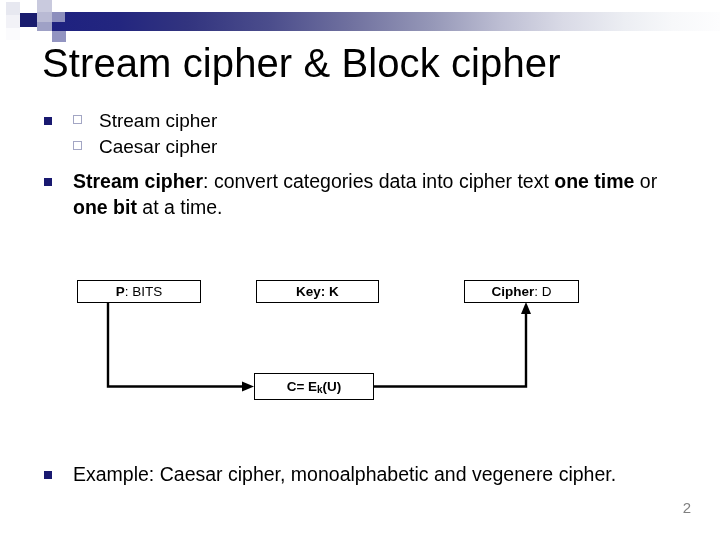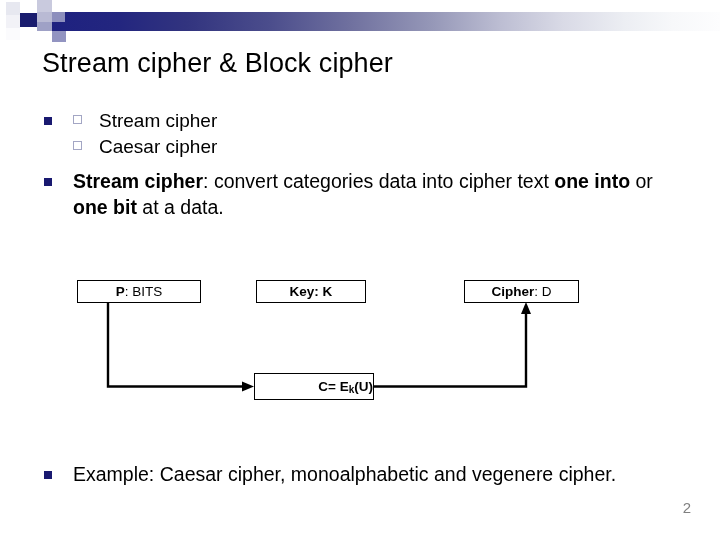--- a/index.html
+++ b/index.html
@@ -56,21 +56,21 @@
   .sq-i { left: 52px; top: 12px; width: 13px; height: 10px; background: #8d8fbd; }
   .sq-j { left: 6px;  top: 28px; width: 14px; height: 12px; background: #fbfbfd; }
   .sq-k { left: 52px; top: 31px; width: 14px; height: 11px; background: #9294c1; }
 
   
   .slide-title {
     position: absolute;
     left: 42px;
     top: 44px;
     width: 640px;
-    font-size: 27px;
+    font-size: 40px;
     line-height: 38px;
     color: #000000;
     letter-spacing: 0.1px;
     white-space: nowrap;
   }
 
   
   .body {
     position: absolute;
     left: 44px;
@@ -127,23 +127,23 @@
     box-sizing: border-box;
     background: #ffffff;
     font-size: 13.5px;
     color: #000000;
     display: flex;
     align-items: center;
     justify-content: center;
     white-space: nowrap;
   }
   .box-p      { left: 77px;  top: 4px;   width: 124px; height: 23px; }
-  .box-key    { left: 256px; top: 4px;   width: 110px; height: 23px; }
+  .box-key    { left: 256px; top: 4px;   width: 123px; height: 23px; }
   .box-cipher { left: 464px; top: 4px;   width: 115px; height: 23px; }
-  .box-c      { left: 254px; top: 97px;  width: 120px; height: 27px; justify-content: flex-end; }
+  .box-c      { left: 254px; top: 97px;  width: 120px; height: 27px; }
   .dbox sub { font-size: 10px; vertical-align: baseline; position: relative; top: 3px; }
 
   .diagram svg { position: absolute; left: 0; top: 0; }
 
   
   .page-num {
     position: absolute;
     right: 29px;
     bottom: 24px;
     font-size: 15px;
@@ -183,21 +183,21 @@
 
   <div class="sub-row">
     <span class="sub-mark"></span>
     <span>Caesar cipher</span>
   </div>
 
   <div class="gap-1"></div>
 
   <div class="bullet-row">
     <span class="bullet-mark"></span>
-    <span class="b">Stream cipher</span><span>: convert categories data into cipher text </span><span class="b">one into</span><span> or </span><span class="b">one bit</span><span> at a data.</span>
+    <span class="b">Stream cipher</span><span>: convert categories data into cipher text </span><span class="b">one time</span><span> or </span><span class="b">one bit</span><span> at a time.</span>
   </div>
 
 </div>
 
 <div class="diagram">
 
   <svg width="720" height="132">
 
     <path d="M 108,27 L 108,110.5 L 246,110.5" stroke="#000" stroke-width="2.4" fill="none"></path>
     <polygon points="254,110.5 242,105.5 242,115.5" fill="#000"></polygon>

